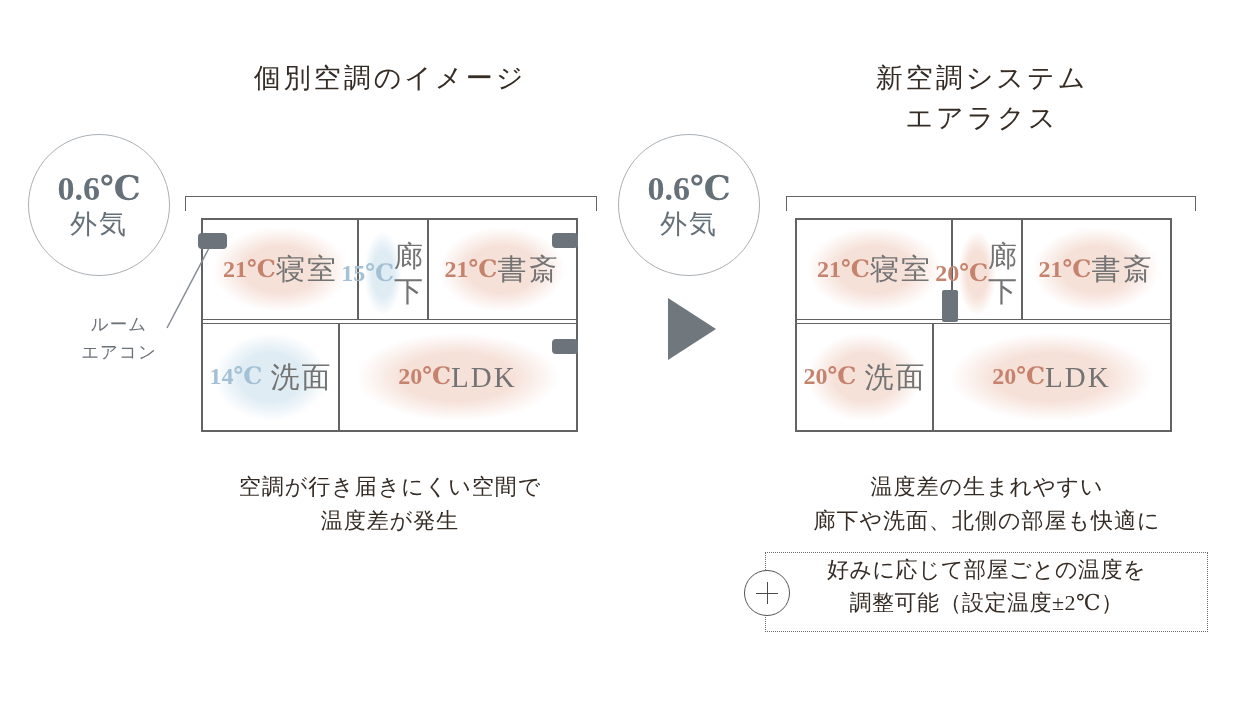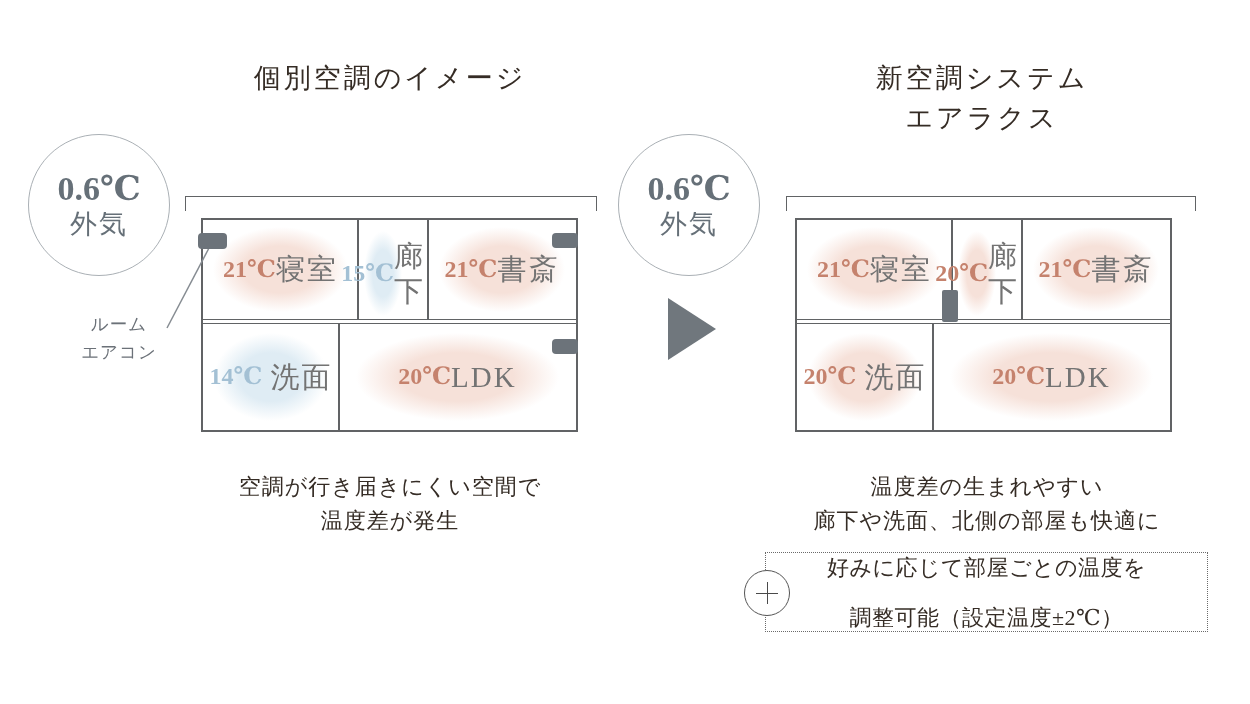--- a/index.html
+++ b/index.html
@@ -61,22 +61,22 @@
 
   
   .arrow{position:absolute;left:668px;top:298px;width:0;height:0;
     border-left:48px solid #70777d;border-top:31px solid transparent;border-bottom:31px solid transparent;}
 
   
   .caption{position:absolute;top:446px;text-align:center;font-size:22px;letter-spacing:1px;line-height:1.55;color:var(--dark-text);margin-top:24px;}
 
   
   .note-box{position:absolute;left:765px;top:552px;width:443px;height:80px;border:1.5px dotted #6a6a6a;
-    display:flex;flex-direction:column;align-items:center;justify-content:center;
-    font-size:22px;letter-spacing:0.5px;line-height:1.5;color:var(--dark-text);background:#fff;gap:17px;}
+    display:flex;flex-direction:column;align-items:center;
+    font-size:22px;letter-spacing:0.5px;line-height:1.5;color:var(--dark-text);background:#fff;}
   .plus-circle{position:absolute;left:744px;top:570px;width:46px;height:46px;border:1.2px solid #555;
     border-radius:50%;background:#fff;z-index:3;}
   .plus-icon{position:absolute;inset:0;}
   .plus-icon::before{content:"";position:absolute;left:11px;top:21.5px;width:22px;height:1.5px;background:#4a4a4a;}
   .plus-icon::after{content:"";position:absolute;left:21.5px;top:11px;width:1.5px;height:22px;background:#4a4a4a;}
 </style>
 </head>
 <body>
 
 <div class="canvas">

